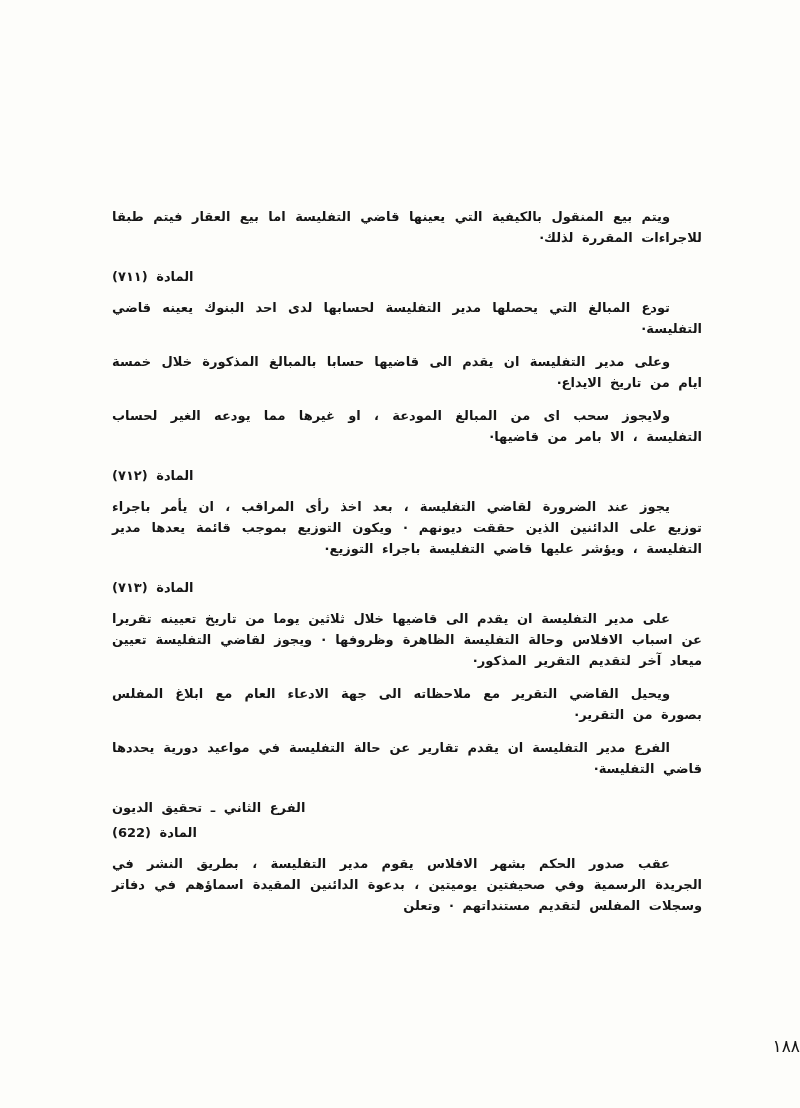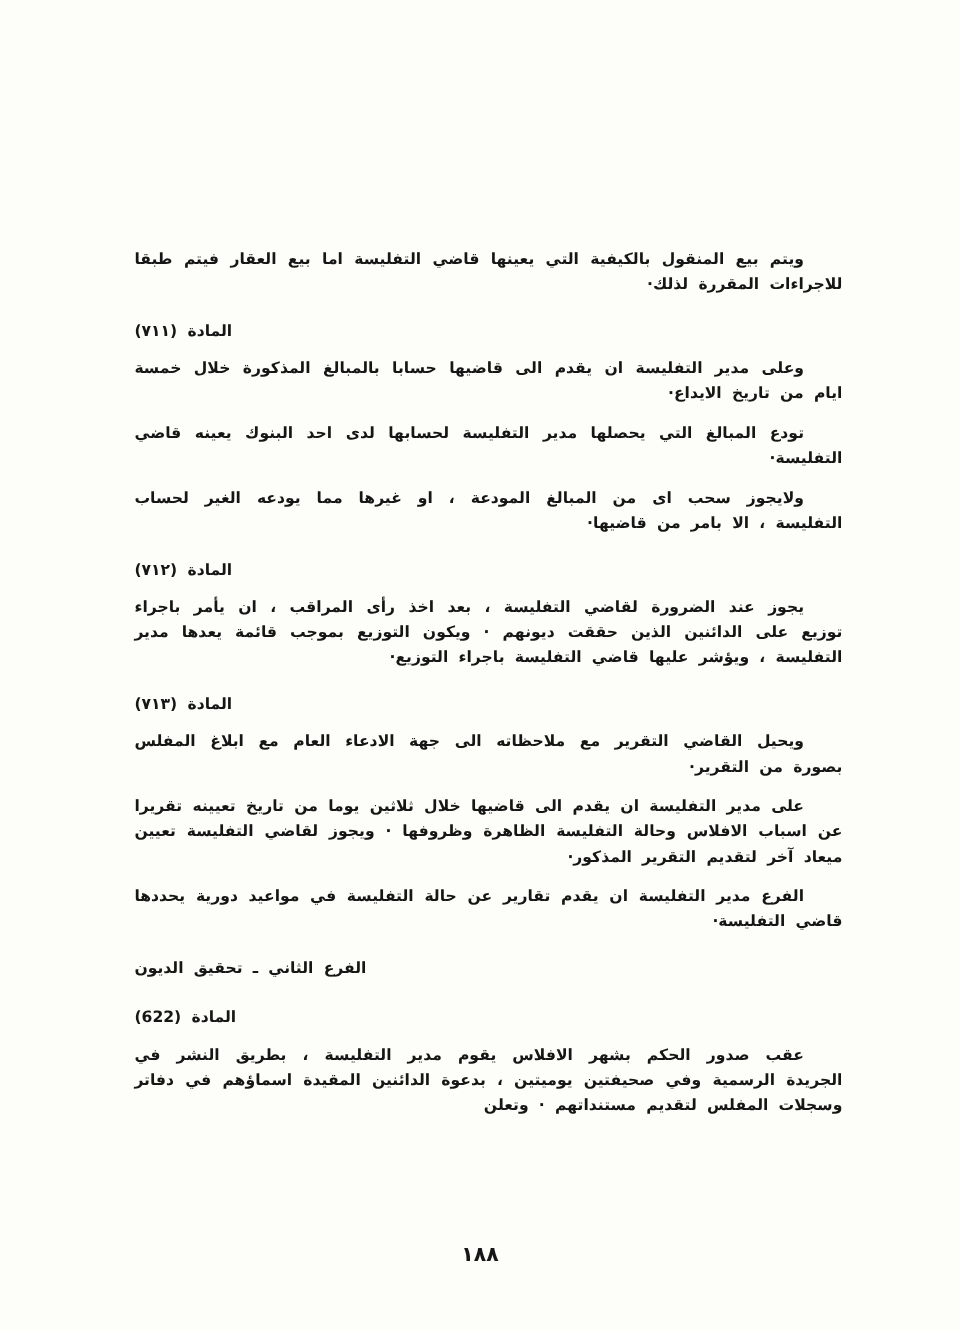--- a/index.html
+++ b/index.html
@@ -36,60 +36,60 @@
   .heading {
     margin: 18px 0 10px 0;
     text-align: left;
     text-indent: 0;
     font-weight: bold;
   }
   .heading + .heading {
     margin-top: 2px;
   }
   .section-heading {
-    margin-bottom: 20px;
+    margin-bottom: 4px;
   }
   .page-number {
     position: absolute;
     bottom: 52px;
     left: 0;
     right: 0;
-    text-align: center;
+    text-align: right;
     direction: rtl;
     font-size: 17px;
-    font-weight: bold;
+    font-weight: normal;
     color: #161616;
   }
 </style>
 </head>
 <body>
 
 <div class="page">
 
   <div class="content">
 
     <p class="para">ويتم بيع المنقول بالكيفية التي يعينها قاضي التفليسة اما بيع العقار فيتم طبقا للاجراءات المقررة لذلك·</p>
 
     <p class="heading">المادة (٧١١)</p>
 
+    <p class="para">تودع المبالغ التي يحصلها مدير التفليسة لحسابها لدى احد البنوك يعينه قاضي التفليسة·</p>
+
     <p class="para">وعلى مدير التفليسة ان يقدم الى قاضيها حسابا بالمبالغ المذكورة خلال خمسة ايام من تاريخ الايداع·</p>
-
-    <p class="para">تودع المبالغ التي يحصلها مدير التفليسة لحسابها لدى احد البنوك يعينه قاضي التفليسة·</p>
 
     <p class="para">ولايجوز سحب اى من المبالغ المودعة ، او غيرها مما يودعه الغير لحساب التفليسة ، الا بامر من قاضيها·</p>
 
     <p class="heading">المادة (٧١٢)</p>
 
     <p class="para">يجوز عند الضرورة لقاضي التفليسة ، بعد اخذ رأى المراقب ، ان يأمر باجراء توزيع على الدائنين الذين حققت ديونهم · ويكون التوزيع بموجب قائمة يعدها مدير التفليسة ، ويؤشر عليها قاضي التفليسة باجراء التوزيع·</p>
 
     <p class="heading">المادة (٧١٣)</p>
 
+    <p class="para">على مدير التفليسة ان يقدم الى قاضيها خلال ثلاثين يوما من تاريخ تعيينه تقريرا عن اسباب الافلاس وحالة التفليسة الظاهرة وظروفها · ويجوز لقاضي التفليسة تعيين ميعاد آخر لتقديم التقرير المذكور·</p>
+
     <p class="para">ويحيل القاضي التقرير مع ملاحظاته الى جهة الادعاء العام مع ابلاغ المفلس بصورة من التقرير·</p>
-
-    <p class="para">على مدير التفليسة ان يقدم الى قاضيها خلال ثلاثين يوما من تاريخ تعيينه تقريرا عن اسباب الافلاس وحالة التفليسة الظاهرة وظروفها · ويجوز لقاضي التفليسة تعيين ميعاد آخر لتقديم التقرير المذكور·</p>
 
     <p class="para">الفرع مدير التفليسة ان يقدم تقارير عن حالة التفليسة في مواعيد دورية يحددها قاضي التفليسة·</p>
 
     <p class="heading section-heading">الفرع الثاني ـ تحقيق الديون</p>
 
     <p class="heading">المادة (622)</p>
 
     <p class="para">عقب صدور الحكم بشهر الافلاس يقوم مدير التفليسة ، بطريق النشر في الجريدة الرسمية وفي صحيفتين يوميتين ، بدعوة الدائنين المقيدة اسماؤهم في دفاتر وسجلات المفلس لتقديم مستنداتهم · وتعلن</p>
 
   </div>

